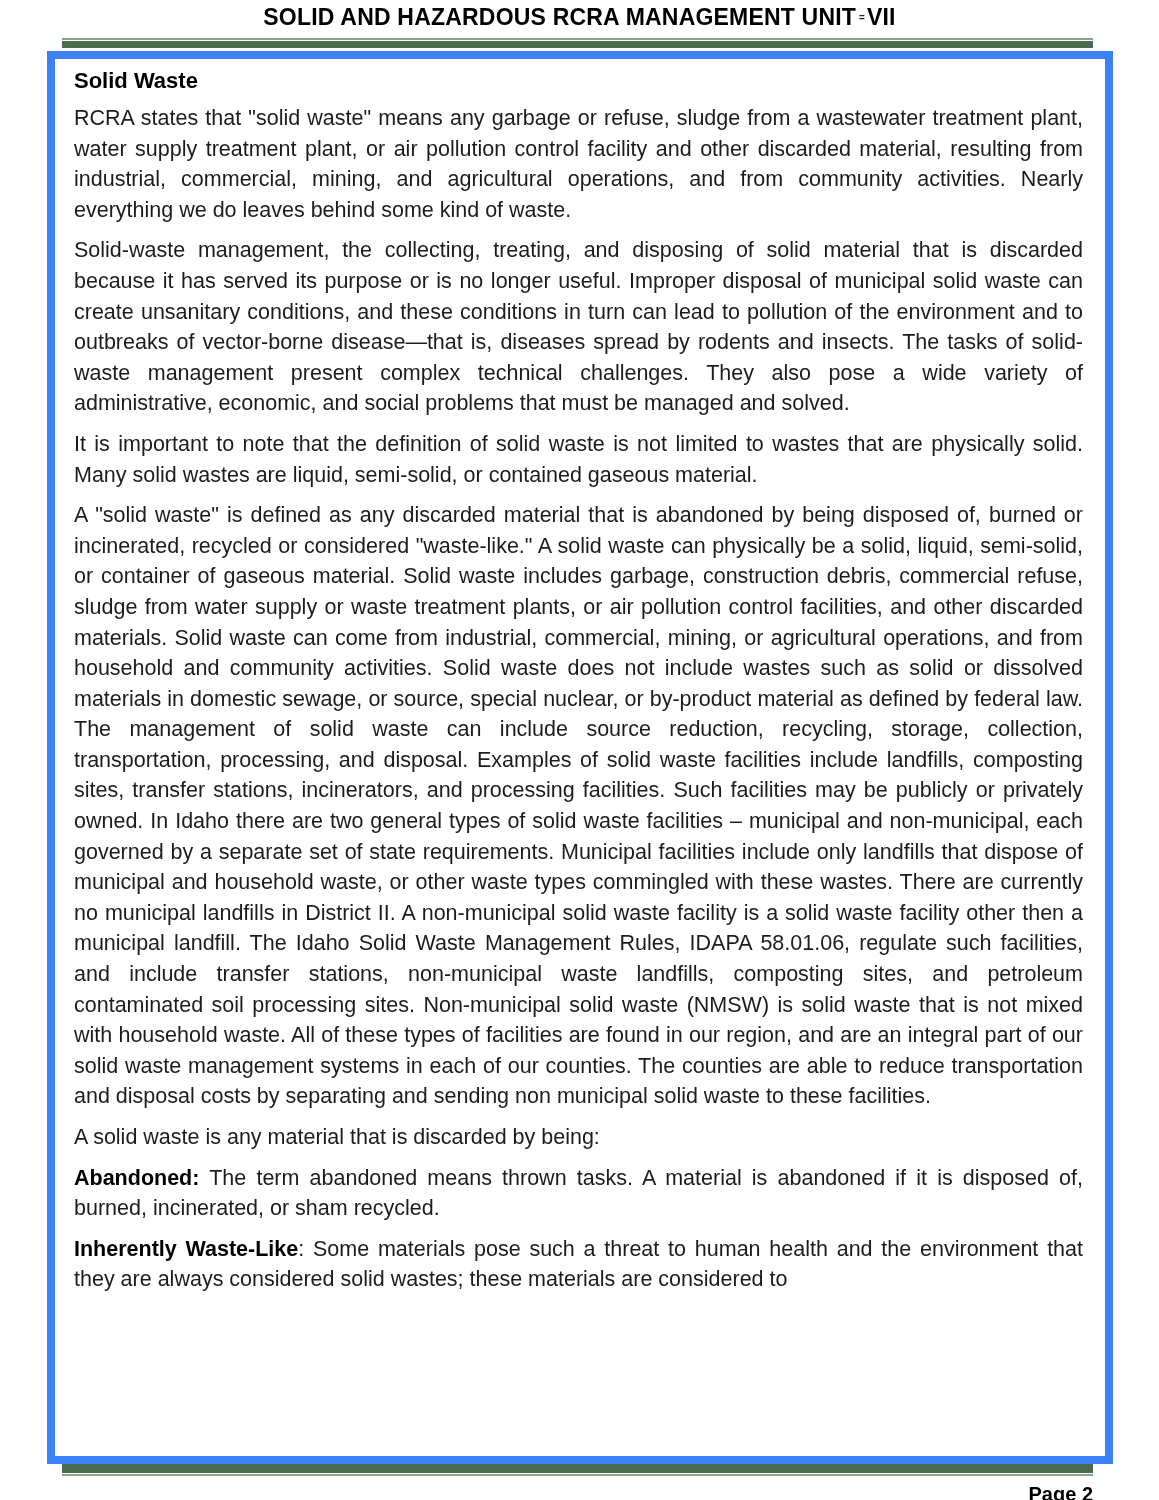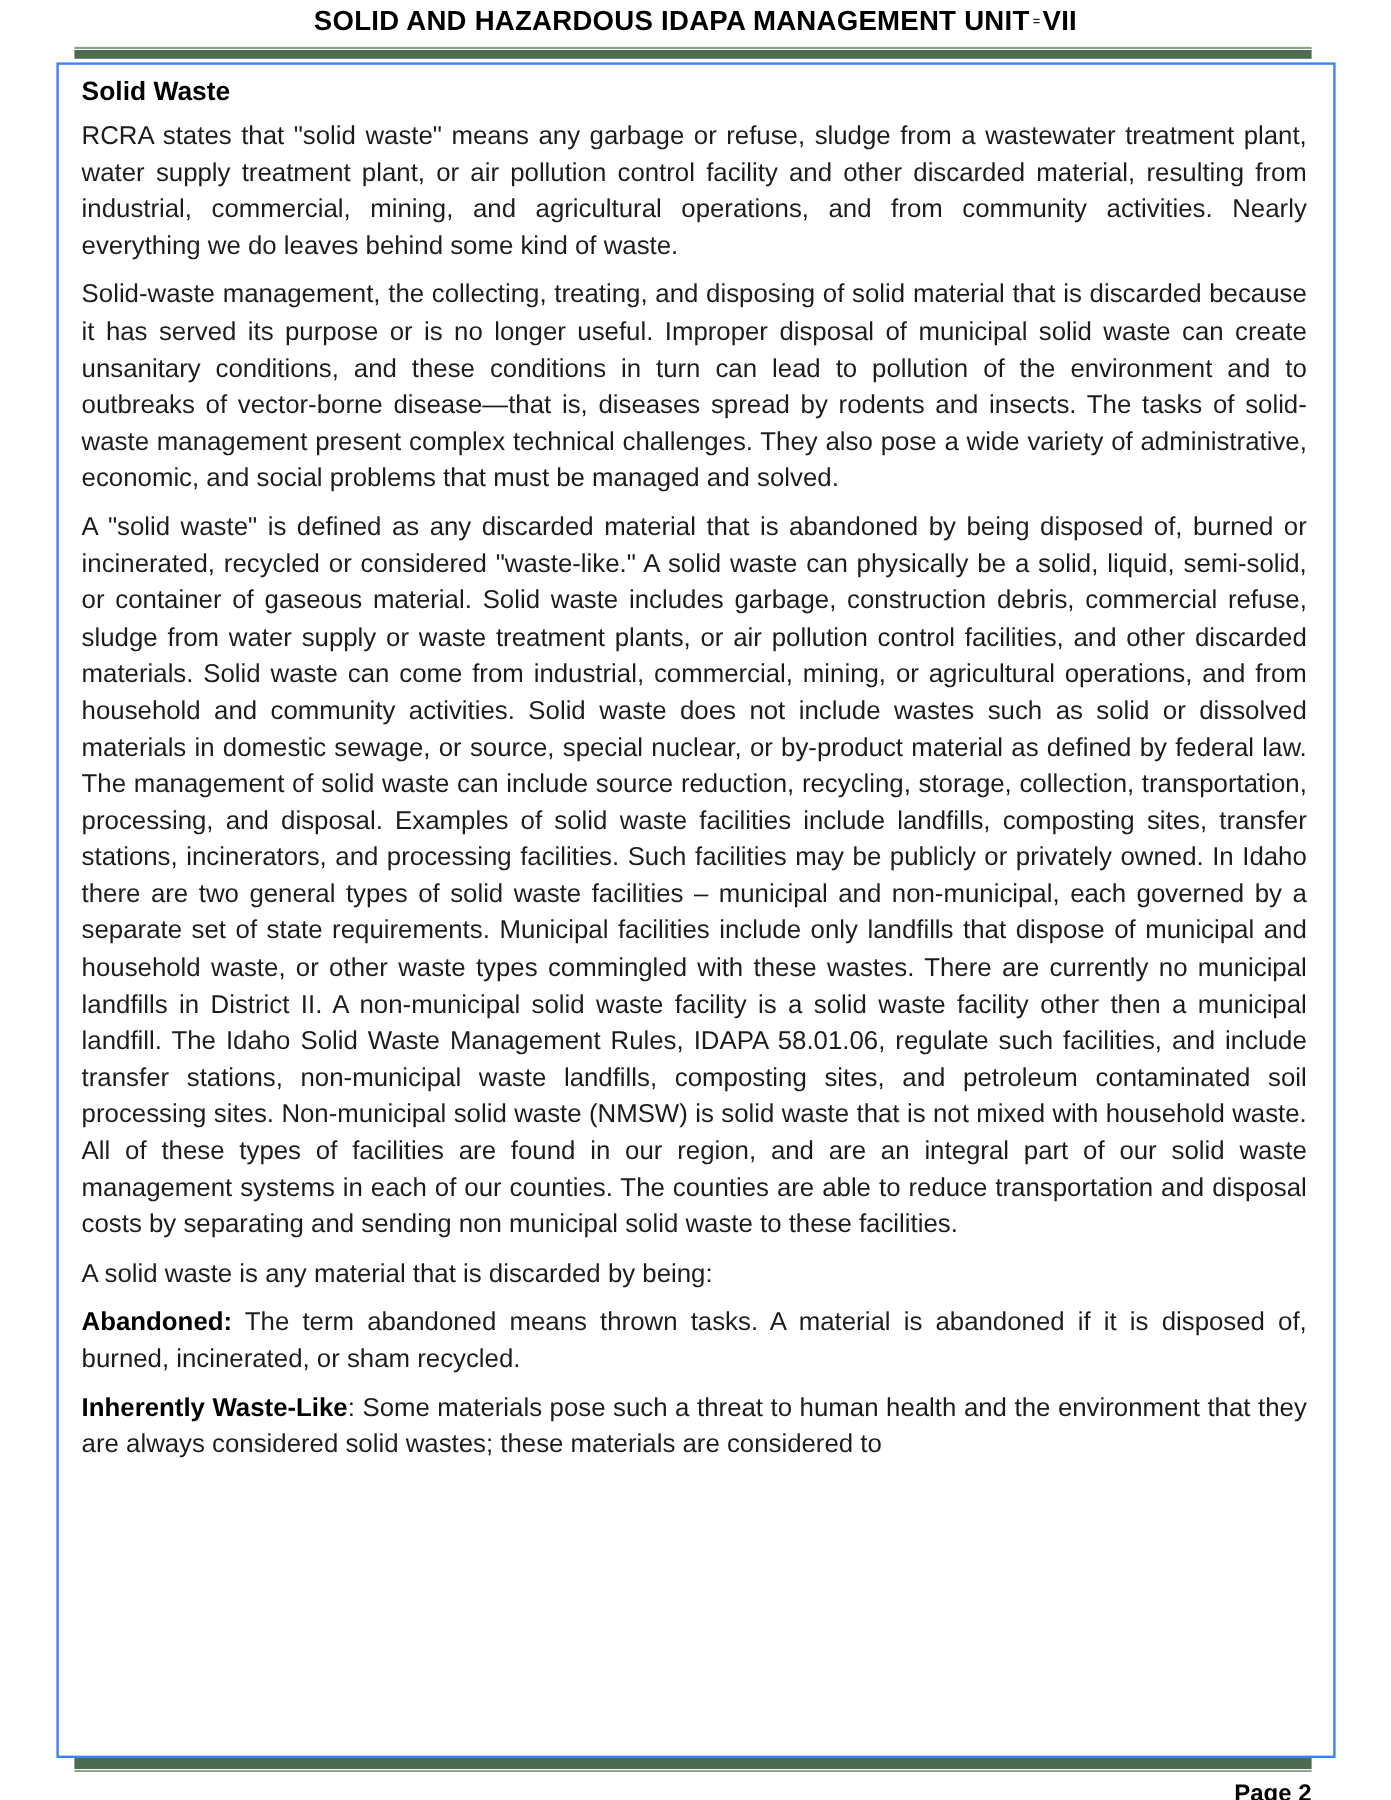--- a/index.html
+++ b/index.html
@@ -41,21 +41,21 @@
     background: linear-gradient(to bottom,
       #8ba48c 0px, #8ba48c 2px,
       #ffffff 2px, #ffffff 3px,
       #4d6b50 3px, #4d6b50 10px);
   }
   .content-box {
     box-sizing: border-box;
     margin: 3px 0 0 47px;
     width: 1066px;
     height: 1413px;
-    border: 2px solid #3b82f6;
+    border: 8px solid #3b82f6;
     background: #ffffff;
     padding: 5px 22px 0 19px;
     overflow: hidden;
   }
   .section-heading {
     margin: 2px 0 7px 0;
     font-size: 22px;
     line-height: 30px;
     font-weight: bold;
     color: #000000;
@@ -87,29 +87,30 @@
     font-size: 20px;
     font-weight: bold;
     color: #000000;
   }
 </style>
 </head>
 <body>
 
 <div class="page">
 
-  <h1 class="doc-title"><span>SOLID AND HAZARDOUS IDAPA MANAGEMENT UNIT</span><span class="space-marker">=</span><span>VII</span></h1>
+  <h1 class="doc-title"><span>SOLID AND HAZARDOUS RCRA MANAGEMENT UNIT</span><span class="space-marker">=</span><span>VII</span></h1>
 
   <div class="rule-top"></div>
 
   <div class="content-box">
     <h2 class="section-heading">Solid Waste</h2>
     <div id="paragraphs">
         <p class="para"><span>RCRA states that "solid waste" means any garbage or refuse, sludge from a wastewater treatment plant, water supply treatment plant, or air pollution control facility and other discarded material, resulting from industrial, commercial, mining, and agricultural operations, and from community activities. Nearly everything we do leaves behind some kind of waste.</span></p>
         <p class="para"><span>Solid-waste management, the collecting, treating, and disposing of solid material that is discarded because it has served its purpose or is no longer useful. Improper disposal of municipal solid waste can create unsanitary conditions, and these conditions in turn can lead to pollution of the environment and to outbreaks of vector-borne disease—that is, diseases spread by rodents and insects. The tasks of solid-waste management present complex technical challenges. They also pose a wide variety of administrative, economic, and social problems that must be managed and solved.</span></p>
+        <p class="para"><span>It is important to note that the definition of solid waste is not limited to wastes that are physically solid. Many solid wastes are liquid, semi-solid, or contained gaseous material.</span></p>
         <p class="para"><span>A "solid waste" is defined as any discarded material that is abandoned by being disposed of, burned or incinerated, recycled or considered "waste-like." A solid waste can physically be a solid, liquid, semi-solid, or container of gaseous material. Solid waste includes garbage, construction debris, commercial refuse, sludge from water supply or waste treatment plants, or air pollution control facilities, and other discarded materials. Solid waste can come from industrial, commercial, mining, or agricultural operations, and from household and community activities. Solid waste does not include wastes such as solid or dissolved materials in domestic sewage, or source, special nuclear, or by-product material as defined by federal law. The management of solid waste can include source reduction, recycling, storage, collection, transportation, processing, and disposal. Examples of solid waste facilities include landfills, composting sites, transfer stations, incinerators, and processing facilities. Such facilities may be publicly or privately owned. In Idaho there are two general types of solid waste facilities – municipal and non-municipal, each governed by a separate set of state requirements. Municipal facilities include only landfills that dispose of municipal and household waste, or other waste types commingled with these wastes. There are currently no municipal landfills in District II. A non-municipal solid waste facility is a solid waste facility other then a municipal landfill. The Idaho Solid Waste Management Rules, IDAPA 58.01.06, regulate such facilities, and include transfer stations, non-municipal waste landfills, composting sites, and petroleum contaminated soil processing sites. Non-municipal solid waste (NMSW) is solid waste that is not mixed with household waste. All of these types of facilities are found in our region, and are an integral part of our solid waste management systems in each of our counties. The counties are able to reduce transportation and disposal costs by separating and sending non municipal solid waste to these facilities.</span></p>
         <p class="para"><span>A solid waste is any material that is discarded by being:</span></p>
         <p class="para"><b>Abandoned:</b><span> The term abandoned means thrown tasks. A material is abandoned if it is disposed of, burned, incinerated, or sham recycled.</span></p>
         <p class="para"><b>Inherently Waste-Like</b><span>: Some materials pose such a threat to human health and the environment that they are always considered solid wastes; these materials are considered to</span></p>
       </div>
   </div>
 
   <div class="rule-bottom"></div>
 
   <div class="page-footer">

